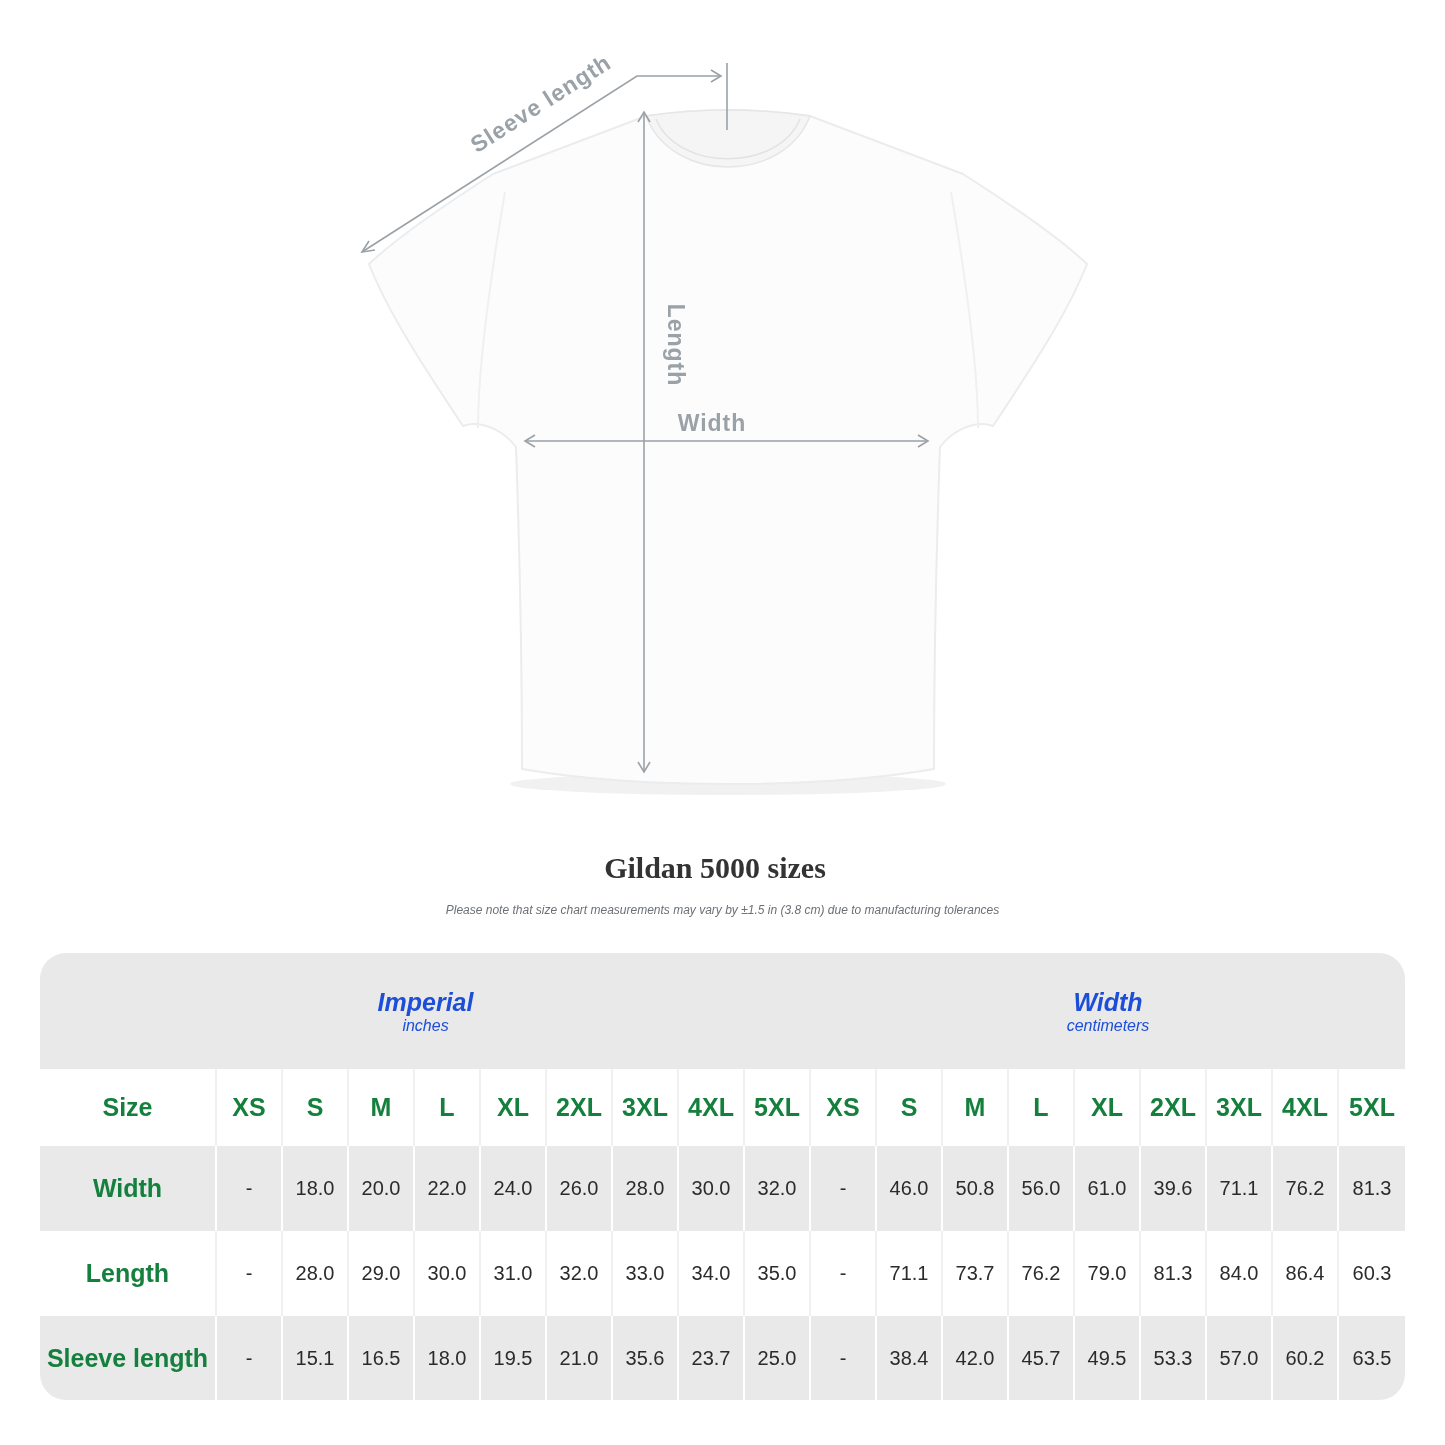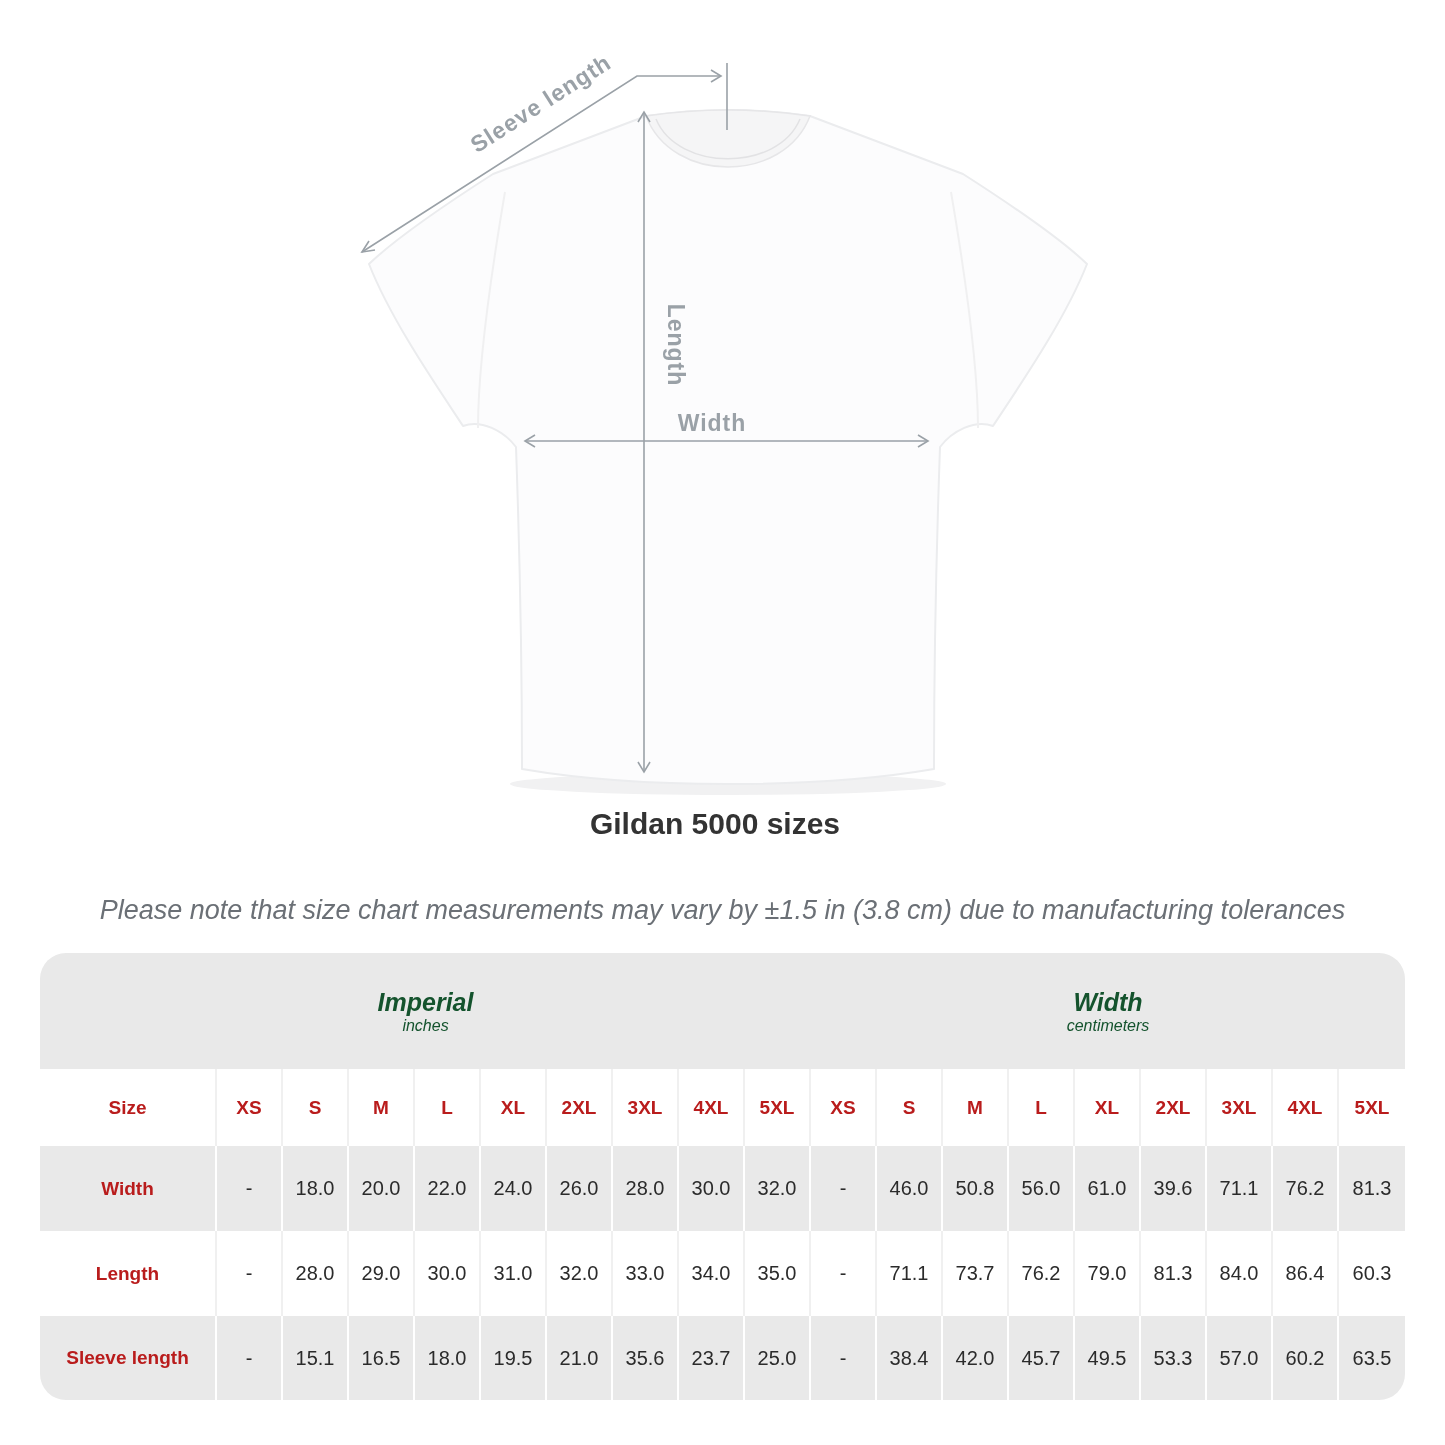--- a/index.html
+++ b/index.html
@@ -5,52 +5,52 @@
   html,body{margin:0;padding:0;}
   body{
     width:1445px;height:1445px;background:#ffffff;position:relative;
     font-family:"Liberation Sans", sans-serif;overflow:hidden;
   }
   
   .figure-wrap{position:absolute;left:0;top:0;width:1445px;height:830px;}
   .dim-label{font-weight:bold;font-size:23px;fill:#9aa1a7;letter-spacing:1px;}
   
   .title{
-    position:absolute;top:806px;left:0;width:1430px;text-align:center;
-    font-size:30px;font-weight:bold;color:#333333;line-height:36px;
+    position:absolute;top:850px;left:0;width:1430px;text-align:center;
+    font-size:30px;font-weight:bold;color:#333333;line-height:36px;font-family:Liberation Serif, serif;
   }
   .subtitle{
     position:absolute;top:897px;left:0;width:1445px;text-align:center;
-    font-size:27px;font-style:italic;color:#6b7076;line-height:26px;
+    font-size:12px;font-style:italic;color:#6b7076;line-height:26px;
   }
   
   .size-table{
     position:absolute;left:40px;top:953px;width:1365px;height:447px;
     border-radius:26px;overflow:hidden;background:#ffffff;
   }
   .unit-row{display:grid;grid-template-columns:771px 594px;height:116px;}
   .unit-cell{
     background:#e9e9e9;display:flex;flex-direction:column;
-    align-items:center;justify-content:center;color:#14532d;
+    align-items:center;justify-content:center;color:#1d4ed8;
   }
   .unit-name{font-weight:bold;font-style:italic;font-size:25px;}
   .unit-sub{font-style:italic;font-size:16px;}
   .t-row{display:grid;grid-template-columns:177px repeat(18,1fr);}
   .t-row.h{height:77px;}
   .t-row.d1{height:85px;}
   .t-row.d2{height:85px;}
   .t-row.d3{height:84px;}
   .cell{
     display:flex;align-items:center;justify-content:center;
     font-size:20px;color:#2b2b2b;
   }
   .row-white .cell{background:#ffffff;border-right:2px solid #f0f0f0;}
   .row-gray  .cell{background:#e9e9e9;border-right:2px solid #ffffff;}
   .t-row .cell:last-child{border-right:none;}
-  .lbl{font-weight:bold;color:#b91c1c;font-size:19px;}
+  .lbl{font-weight:bold;color:#15803d;font-size:25px;}
 </style>
 </head>
 <body>
 
 <div class="figure-wrap">
   <svg width="1445" height="830" viewBox="0 0 1445 830" xmlns="http://www.w3.org/2000/svg">
 
     <ellipse cx="728" cy="784" rx="218" ry="11" fill="#f1f1f2"></ellipse>
 
     <path d="M646,116

